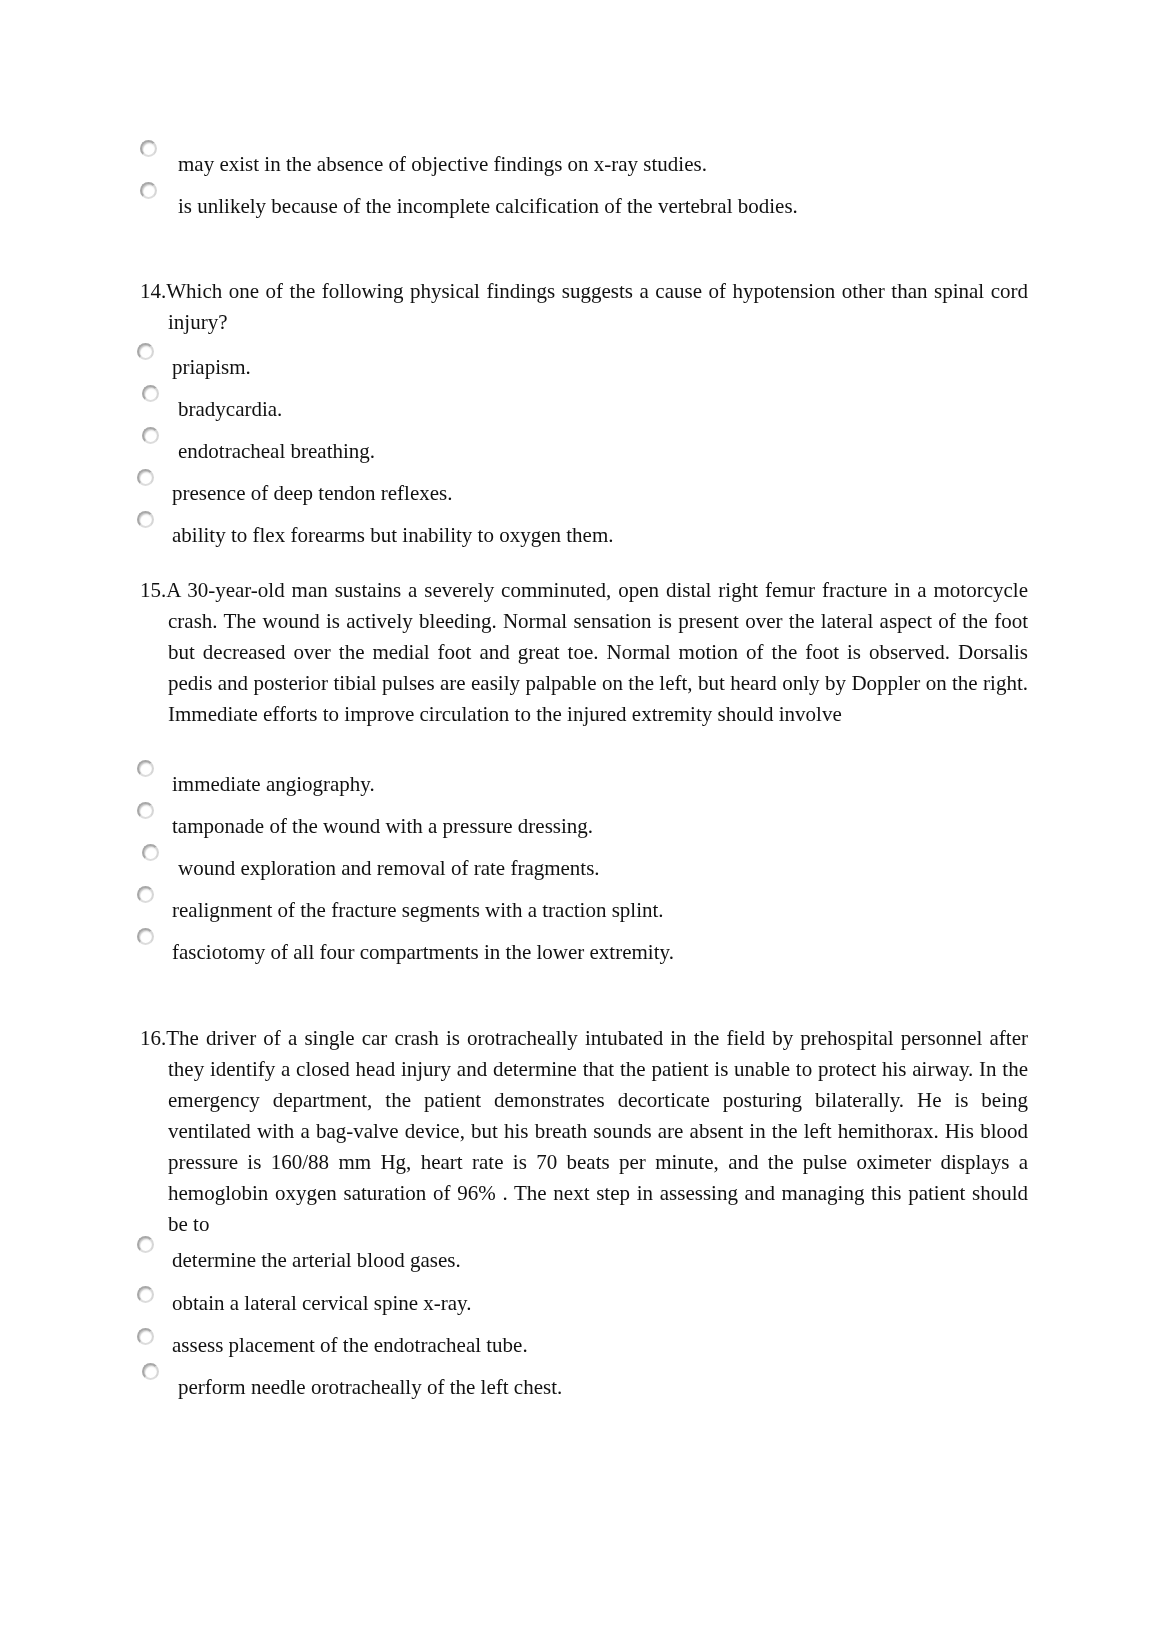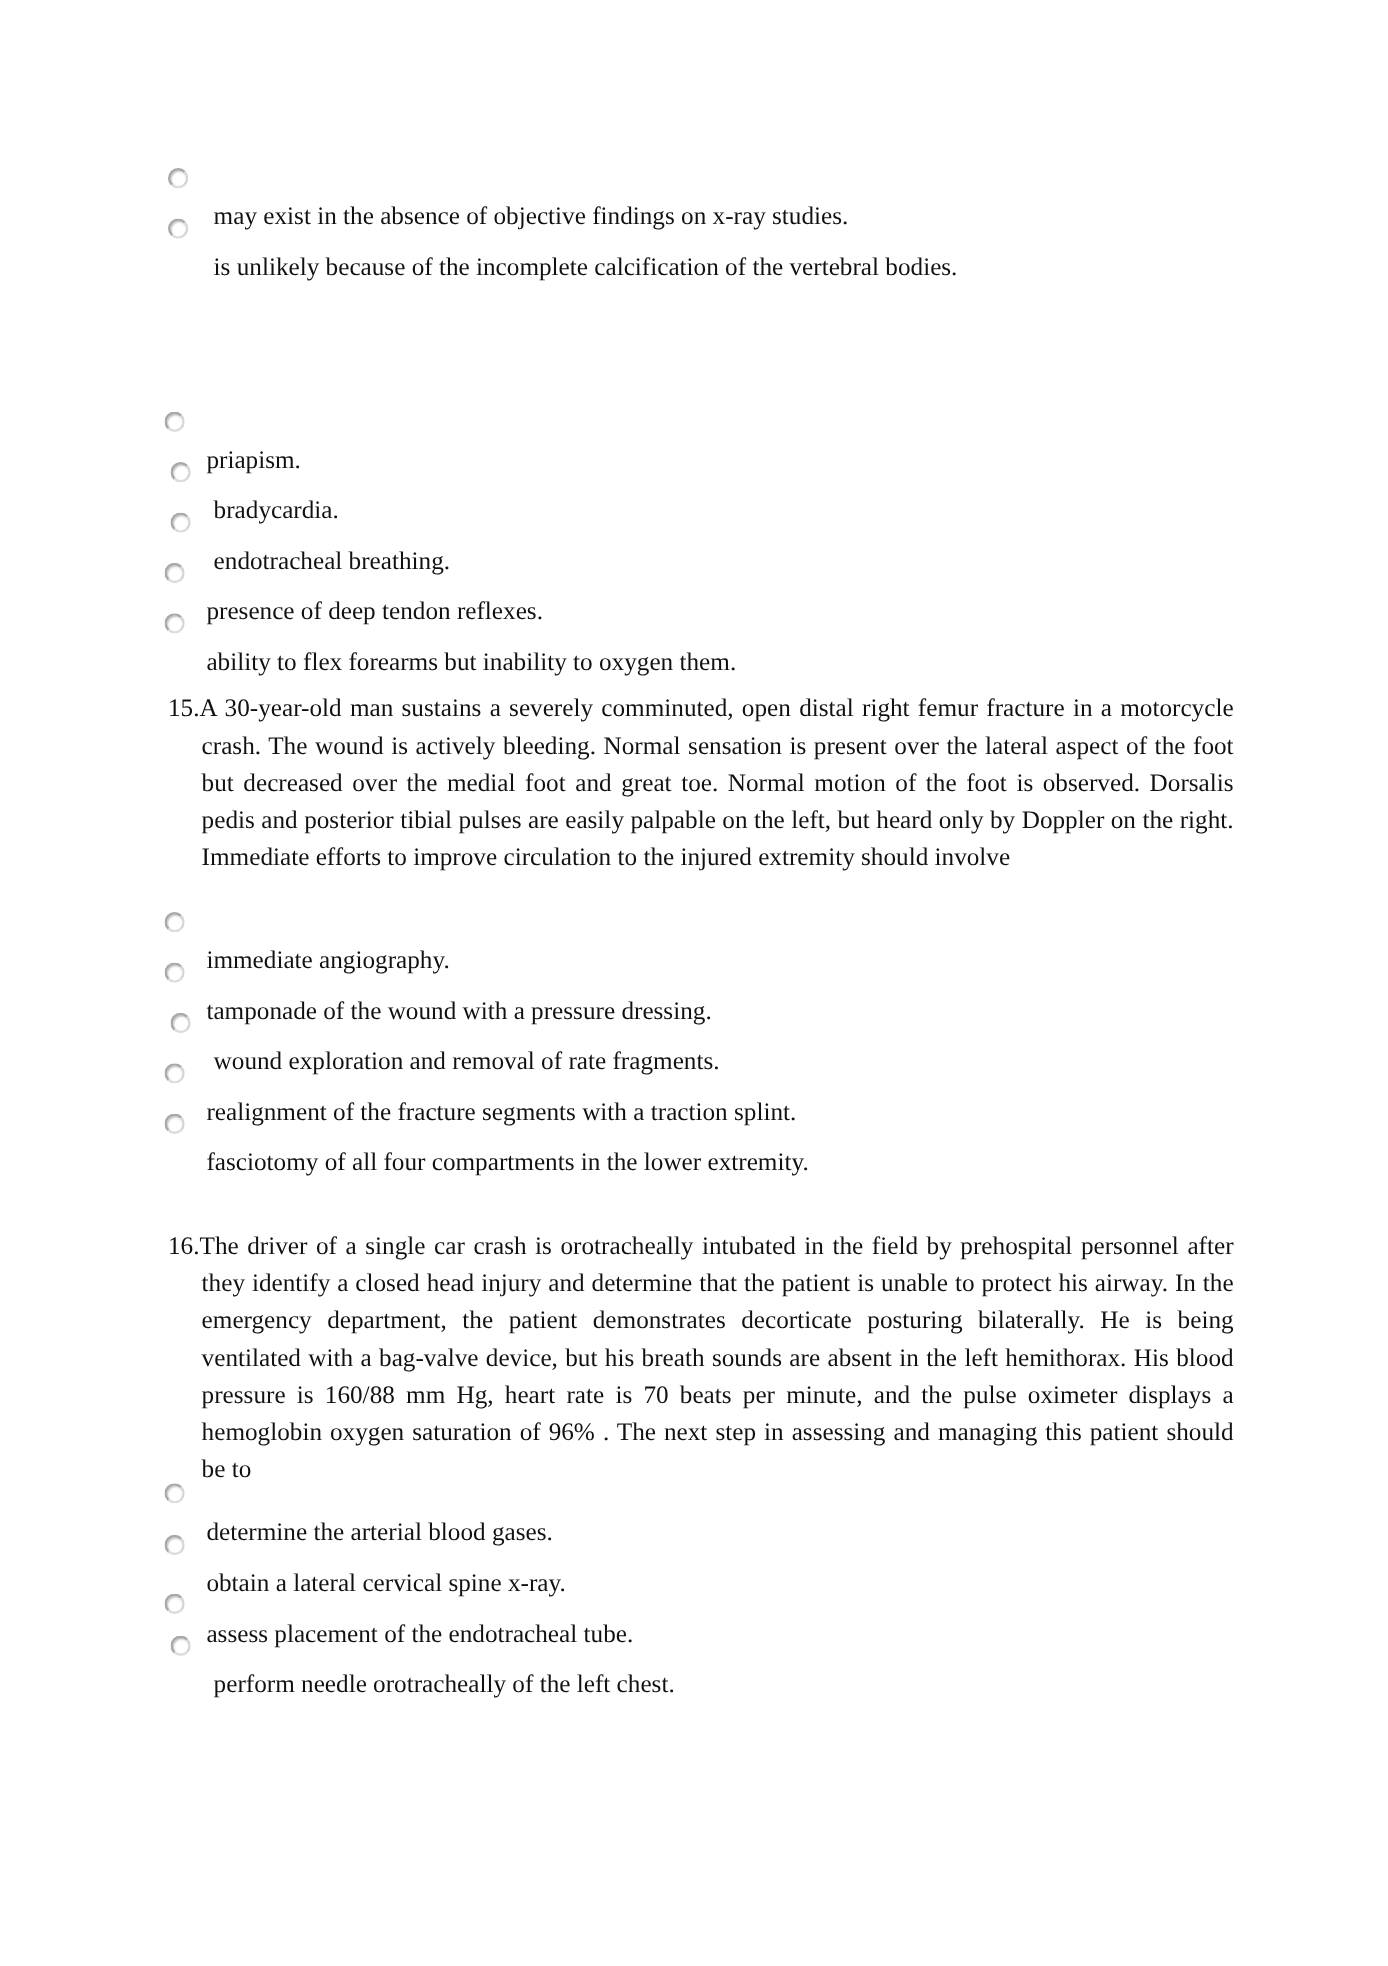--- a/index.html
+++ b/index.html
@@ -22,36 +22,39 @@
   .radio {
     width: 17px; height: 17px; border-radius: 50%;
     box-sizing: border-box;
     background: radial-gradient(circle at 55% 60%, #ffffff 0%, #ffffff 45%, #e8e8e8 70%, #cfcfcf 100%);
     border: 2px solid #a8a8a8;
     border-right-color: #d6d6d6; border-bottom-color: #dcdcdc;
     box-shadow: inset 1px 1px 1px rgba(0,0,0,0.15);
     margin-top: 0px;
     flex: 0 0 auto;
   }
-  .opt-label { position: absolute; top: 12px; white-space: nowrap; line-height: 24px; margin-top: 16px; }
+  .opt-label { position: absolute; top: 12px; white-space: nowrap; line-height: 24px; }
 </style>
 </head>
 <body>
 
 <div class="page">
 
   <div class="option" style="left:140px; top:140px;">
     <span class="radio"></span>
     <span class="opt-label" style="left:38px;">may exist in the absence of objective findings on x-ray studies.</span>
   </div>
   <div class="option" style="left:140px; top:182px;">
     <span class="radio"></span>
     <span class="opt-label" style="left:38px;">is unlikely because of the incomplete calcification of the vertebral bodies.</span>
   </div>
 
+  <div class="q-stem" style="top:276px;">
+    <span class="hang"><span>14.</span><span>Which one of the following physical findings suggests a cause of hypotension other than spinal cord injury?</span></span>
+  </div>
   <div class="option" style="left:137px; top:343px;">
     <span class="radio"></span>
     <span class="opt-label" style="left:35px;">priapism.</span>
   </div>
   <div class="option" style="left:142px; top:385px;">
     <span class="radio"></span>
     <span class="opt-label" style="left:36px;">bradycardia.</span>
   </div>
   <div class="option" style="left:142px; top:427px;">
     <span class="radio"></span>
@@ -90,21 +93,21 @@
     <span class="opt-label" style="left:35px;">fasciotomy of all four compartments in the lower extremity.</span>
   </div>
 
   <div class="q-stem" style="top:1023px;">
     <span class="hang"><span>16.</span><span>The driver of a single car crash is orotracheally intubated in the field by prehospital personnel after they identify a closed head injury and determine that the patient is unable to protect his airway. In the emergency department, the patient demonstrates decorticate posturing bilaterally. He is being ventilated with a bag-valve device, but his breath sounds are absent in the left hemithorax. His blood pressure is 160/88 mm Hg, heart rate is 70 beats per minute, and the pulse oximeter displays a hemoglobin oxygen saturation of 96% . The next step in assessing and managing this patient should be to</span></span>
   </div>
   <div class="option" style="left:137px; top:1236px;">
     <span class="radio"></span>
     <span class="opt-label" style="left:35px;">determine the arterial blood gases.</span>
   </div>
-  <div class="option" style="left:137px; top:1279px;">
+  <div class="option" style="left:137px; top:1279px;align-items:center;">
     <span class="radio"></span>
     <span class="opt-label" style="left:35px;">obtain a lateral cervical spine x-ray.</span>
   </div>
   <div class="option" style="left:137px; top:1321px;align-items:center;">
     <span class="radio"></span>
     <span class="opt-label" style="left:35px;">assess placement of the endotracheal tube.</span>
   </div>
   <div class="option" style="left:142px; top:1363px;">
     <span class="radio"></span>
     <span class="opt-label" style="left:36px;">perform needle orotracheally of the left chest.</span>

